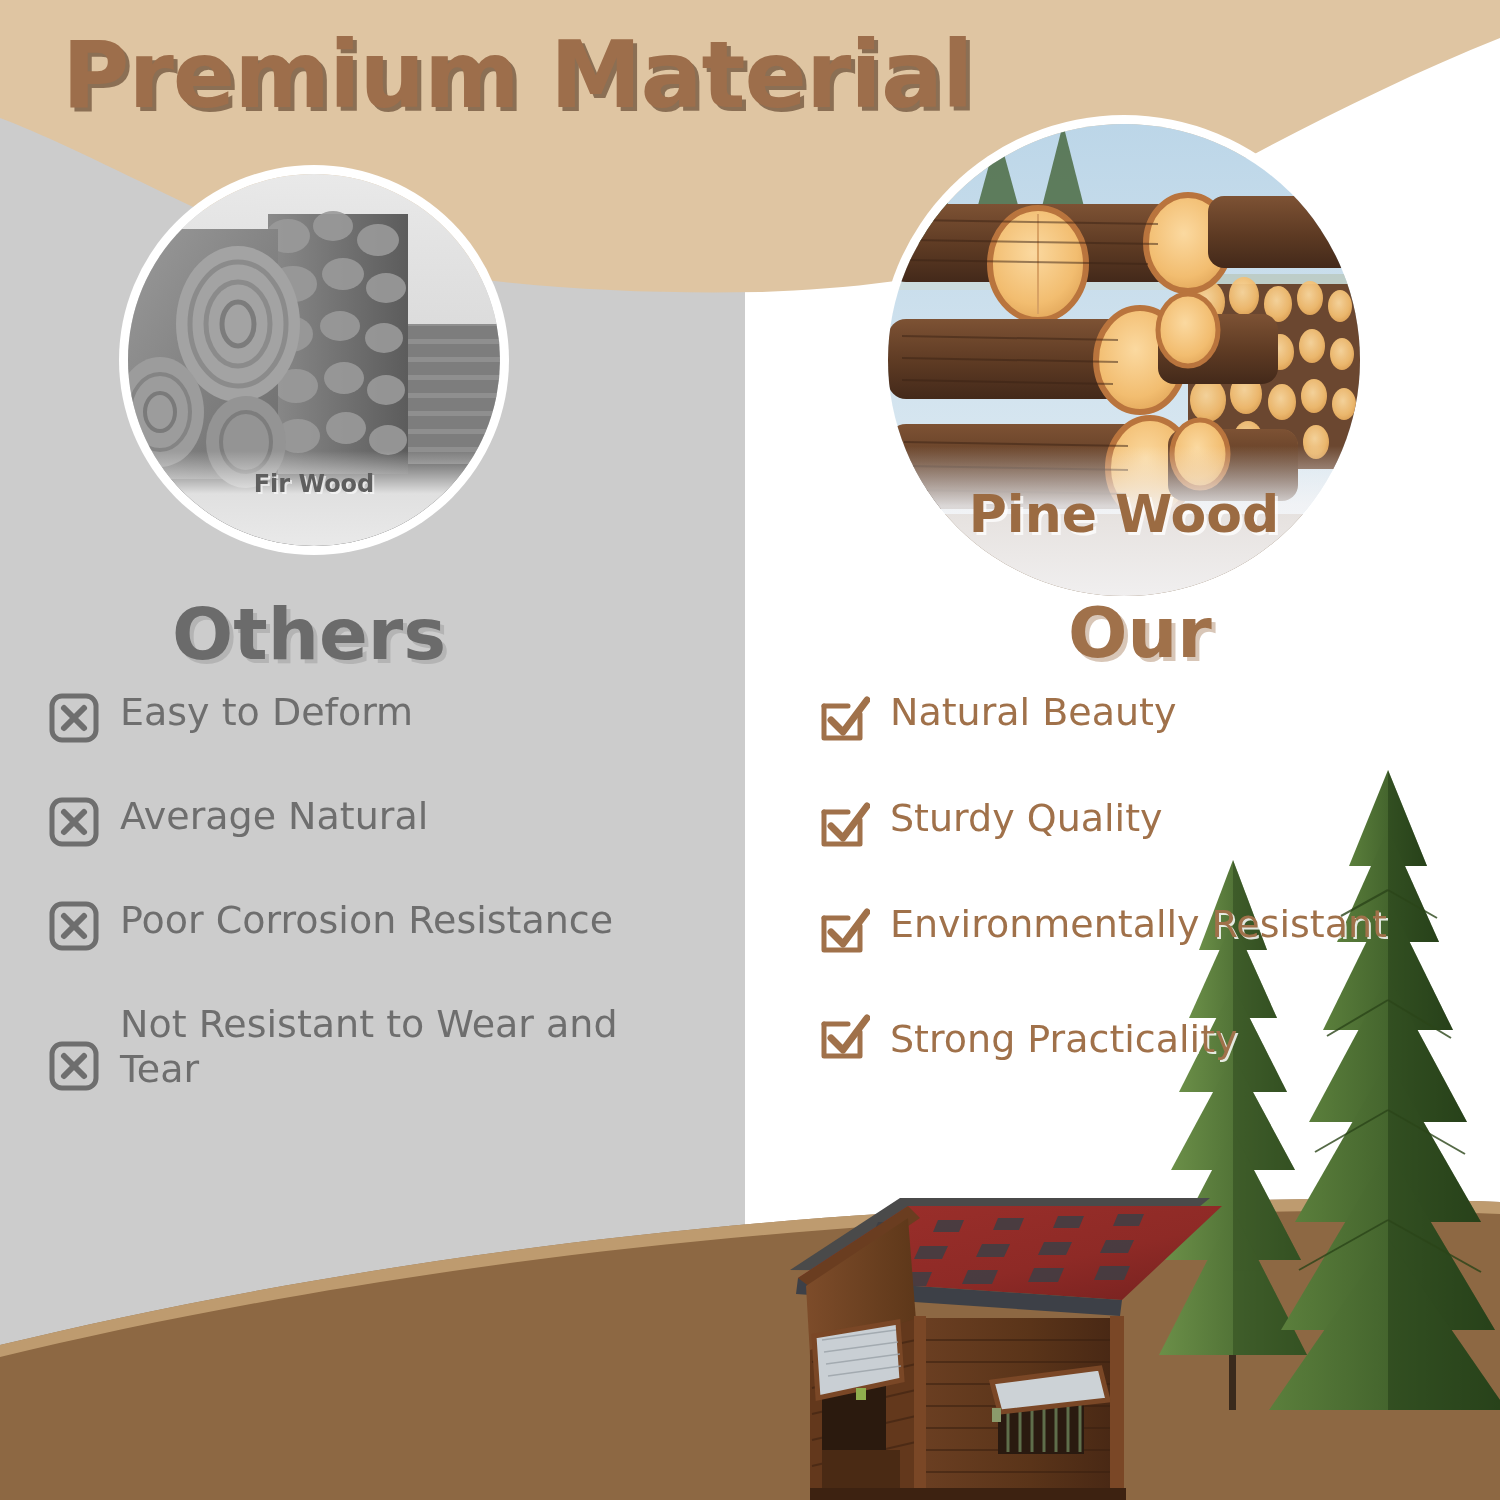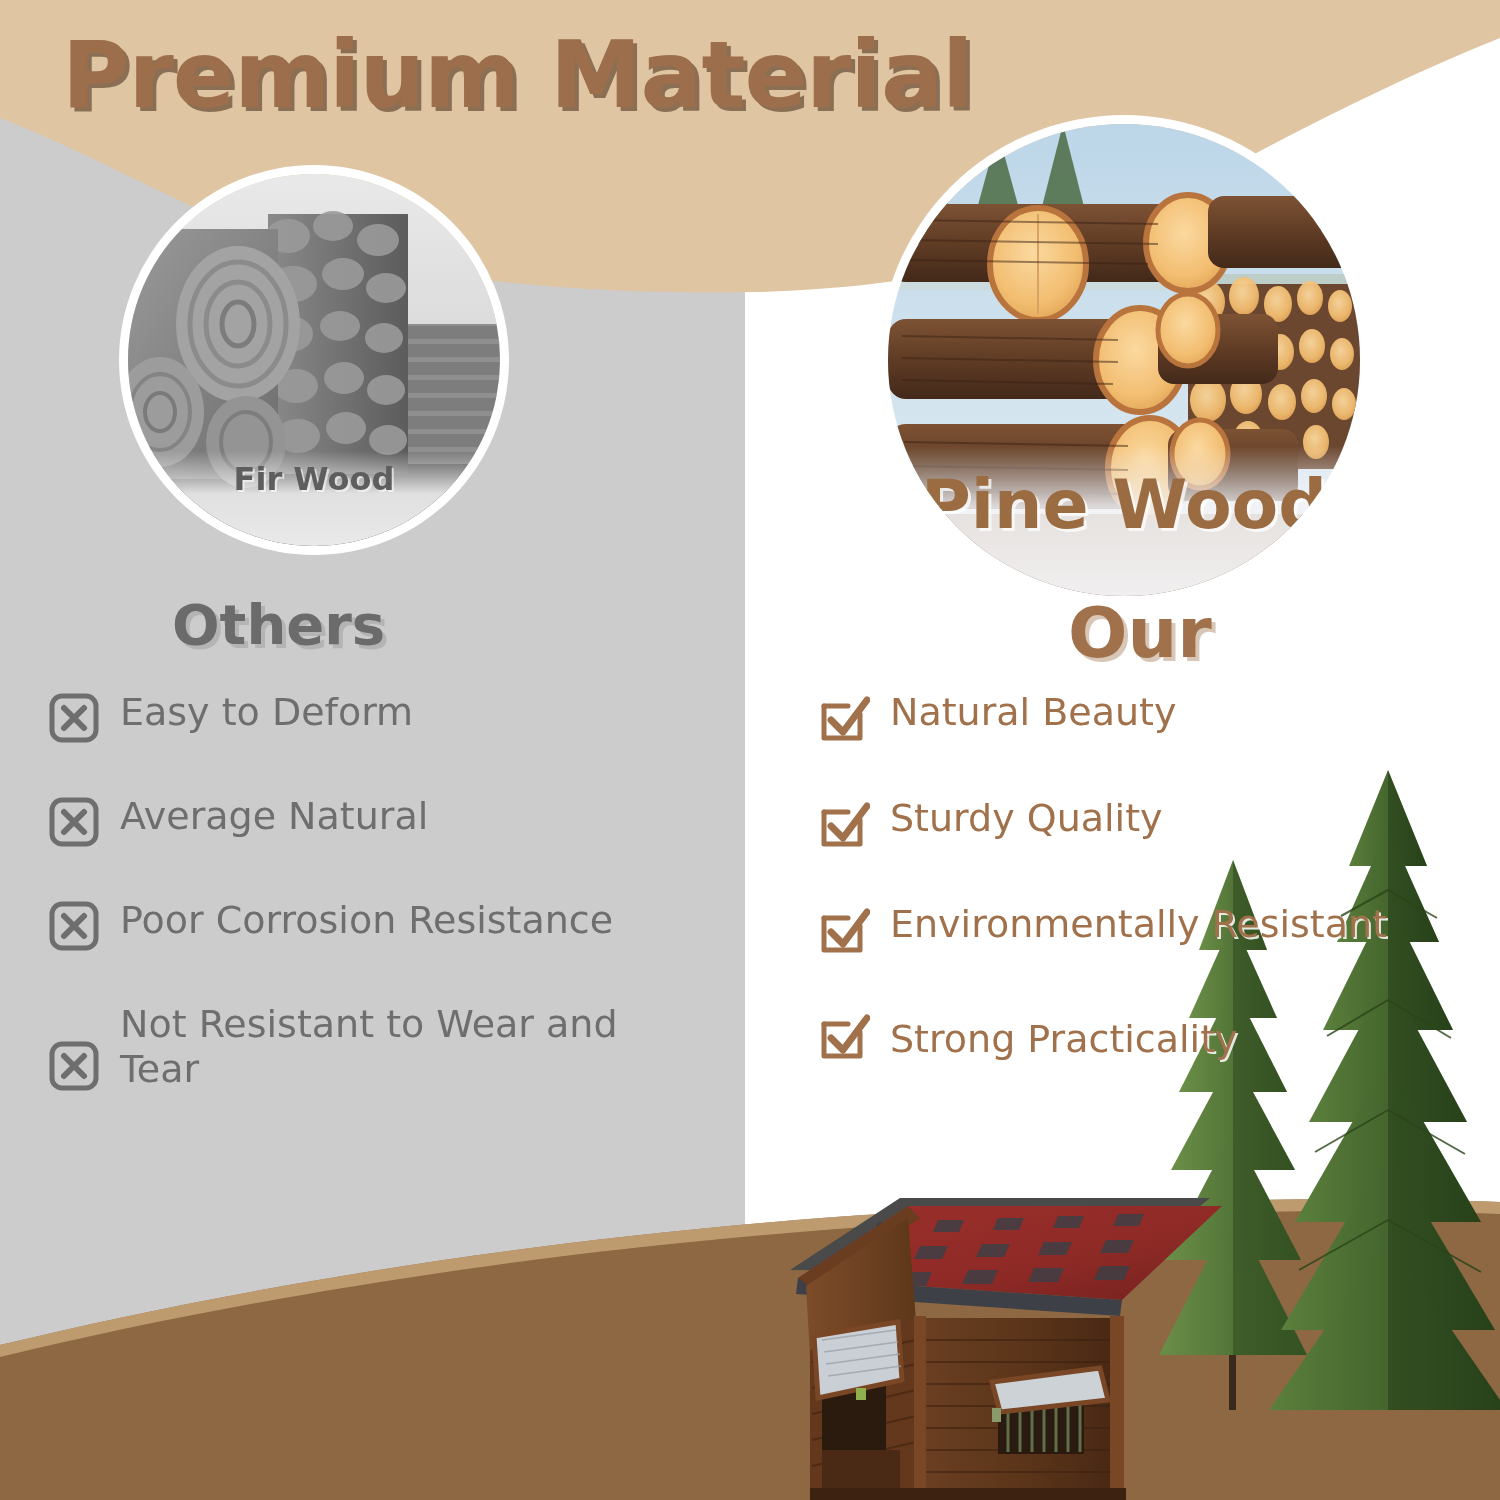--- a/index.html
+++ b/index.html
@@ -46,42 +46,42 @@
   #fir-circle{left:128px;top:174px;width:372px;height:372px;}
   #fir-circle .img{
     position:absolute;left:0;top:0;width:100%;height:100%;
     filter:grayscale(1);
   }
   #fir-circle .scrim{
     position:absolute;left:0;right:0;bottom:0;height:95px;
     background:linear-gradient(to bottom, rgba(235,235,235,0) 0%, rgba(236,236,236,.92) 45%, rgba(238,238,238,.97) 100%);
     z-index:2;
   }
-  #fir-circle .caption{font-size:32px;color:#5E5E5E;text-shadow:2px 2px 0 rgba(255,255,255,.6);padding-bottom:48px;}
+  #fir-circle .caption{font-size:24px;color:#5E5E5E;text-shadow:2px 2px 0 rgba(255,255,255,.6);padding-bottom:48px;}
 
   
   #pine-circle{left:888px;top:124px;width:472px;height:472px;}
   #pine-circle .img{position:absolute;left:0;top:0;width:100%;height:100%;}
   #pine-circle .scrim{
     position:absolute;left:0;right:0;bottom:0;height:150px;
     background:linear-gradient(to bottom, rgba(248,248,250,0) 0%, rgba(244,244,246,.86) 40%, rgba(246,246,248,.95) 100%);
     z-index:2;
   }
-  #pine-circle .caption{font-size:68px;color:#9B6B42;text-shadow:3px 3px 0 rgba(255,255,255,.75);padding-bottom:52px;}
+  #pine-circle .caption{font-size:52px;color:#9B6B42;text-shadow:3px 3px 0 rgba(255,255,255,.75);padding-bottom:52px;}
 
   
   .col-heading{
     position:absolute;
     font-family:"DejaVu Sans", sans-serif;
     font-weight:bold;
     z-index:6;
     white-space:nowrap;
   }
   #others-heading{
-    left:172px;top:592px;font-size:56px;color:#6B6B6B;
+    left:172px;top:592px;font-size:72px;color:#6B6B6B;
     text-shadow:4px 4px 0 rgba(160,160,160,.55);
   }
   #our-heading{
     left:1040px;top:592px;font-size:70px;color:#A0714A;
     text-shadow:4px 4px 0 rgba(190,160,135,.6);
     margin-left:28px;
   }
 
   
   .feature-list{position:absolute;z-index:6;}

